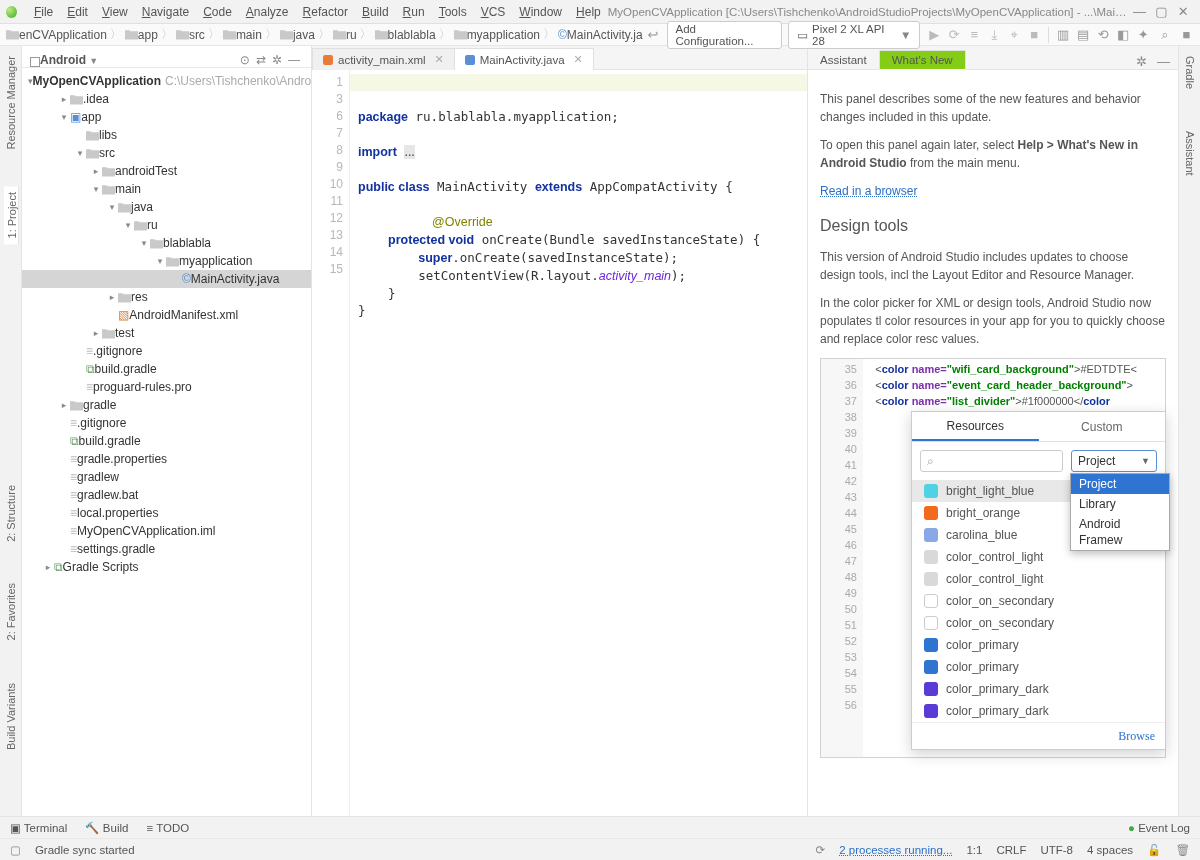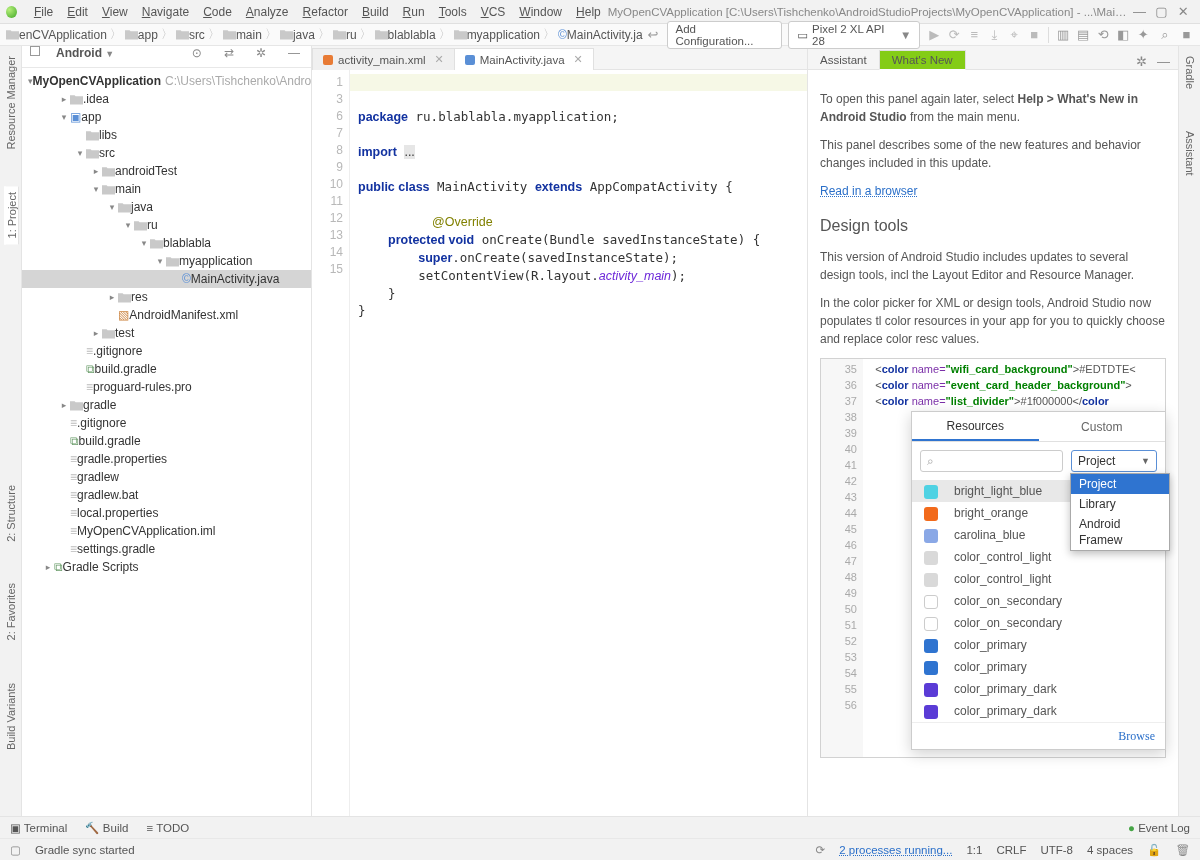--- a/index.html
+++ b/index.html
@@ -19,21 +19,21 @@
   .tb-ic { width: 16px; height: 16px; display: inline-block; color: #999; text-align: center; line-height: 16px; font-size: 13px; }
 
   .main-area { flex: 1; display: flex; min-height: 0; }
   .left-gutter { width: 22px; background: #f2f2f2; border-right: 1px solid #e4e4e4; display: flex; flex-direction: column; align-items: center; padding-top: 4px; gap: 30px; }
   .vg-label { writing-mode: vertical-rl; transform: rotate(180deg); font-size: 11px; color: #666; padding: 6px 0; }
   .vg-label.active { background: #fff; border-left: 1px solid #e4e4e4; border-right: 2px solid #fff; margin-right: -1px; }
   .right-gutter { width: 22px; background: #f2f2f2; border-left: 1px solid #e4e4e4; display: flex; flex-direction: column; align-items: center; padding-top: 4px; gap: 30px; }
   .right-gutter .vg-label { writing-mode: vertical-rl; transform: none; }
 
   .project-panel { width: 290px; background: #fff; border-right: 1px solid #e4e4e4; display: flex; flex-direction: column; }
-  .panel-header { height: 22px; display: flex; align-items: flex-start; padding: 0 8px; border-bottom: 1px solid #e8e8e8; gap: 16px; }
+  .panel-header { height: 22px; display: flex; align-items: flex-end; padding: 0 8px; border-bottom: 1px solid #e8e8e8; gap: 0; }
   .panel-header .title { font-weight: 600; color: #555; }
   .panel-header .spacer { flex: 1; }
   .panel-header .hic { color: #8a8a8a; font-size: 12px; padding: 0 3px; }
   .tree { flex: 1; overflow: auto; padding: 4px 0; }
   .tree-row { display: flex; align-items: center; height: 18px; padding-right: 6px; white-space: nowrap; cursor: default; }
   .tree-row .chev { width: 12px; text-align: center; color: #888; font-size: 9px; }
   .tree-row .lbl { color: #333; }
   .tree-row .hint { color: #aaa; margin-left: 4px; }
   .tree-row.selected { background: #d5d5d5; }
 
@@ -63,34 +63,34 @@
   .assist-body h1 { font-size: 20px; font-weight: 400; color: #444; display: flex; align-items: center; gap: 10px; }
   .android-ic { width: 22px; height: 22px; border-radius: 50%; background: radial-gradient(circle at 30% 30%, #b6f07a, #41a728); }
   .assist-body h2 { font-size: 16px; font-weight: 400; color: #555; margin-top: 14px; }
   .assist-body p { margin-top: 10px; color: #555; }
   .assist-body .link { color: #2a6fc9; text-decoration: underline dotted; }
 
   .picker-img { border: 1px solid #d2d2d2; margin-top: 10px; display: flex; background: #fff; height: 400px; position: relative; font-family: Consolas, monospace; font-size: 11px; }
   .picker-gut { width: 42px; background: #f7f7f7; text-align: right; padding-right: 6px; color: #aaa; line-height: 16px; padding-top: 2px; }
   .picker-code { position: relative; padding-top: 2px; line-height: 16px; color: #555; }
   .picker-code .t-tag { color: #1232a0; font-weight: bold; }
-  .picker-code .t-attr { color: #7b2fa8; font-weight: normal;}
+  .picker-code .t-attr { color: #7b2fa8; font-weight: bold;}
   .picker-code .t-val { color: #008000; font-weight: bold;}
   .picker-popup { position: absolute; left: 48px; top: 52px; width: 255px; background: #fff; border: 1px solid #ccc; box-shadow: 0 4px 14px rgba(0,0,0,0.18); font-family: "Segoe UI"; font-size: 12px; }
   .pp-tabs { display: flex; border-bottom: 1px solid #e0e0e0; height: 30px; }
   .pp-tab { flex: 1; display: flex; align-items: center; justify-content: center; color: #666; }
   .pp-tab.active { border-bottom: 2px solid #2f74d0; color: #333; font-weight: 500; }
   .pp-row2 { display: flex; gap: 8px; padding: 8px; align-items: center; }
   .pp-search { flex: 1; border: 1px solid #ccc; border-radius: 3px; height: 22px; display: flex; align-items: center; padding: 0 6px; color: #aaa; }
   .pp-drop { width: 86px; border: 1px solid #5a8fd6; border-radius: 3px; height: 22px; display: flex; align-items: center; padding: 0 6px; color: #333; justify-content: space-between; position: relative; }
   .pp-drop-menu { position: absolute; top: 22px; left: -2px; width: 100px; background: #fff; border: 1px solid #aaa; box-shadow: 0 3px 8px rgba(0,0,0,0.25); z-index: 5; }
   .pp-drop-menu div { padding: 2px 8px; }
   .pp-drop-menu .sel { background: #2f74d0; color: #fff; }
   .pp-list { max-height: 275px; overflow: hidden; }
-  .pp-item { display: flex; align-items: flex-end; gap: 16px; padding: 3px 12px; }
+  .pp-item { display: flex; align-items: center; gap: 8px; padding: 3px 12px; }
   .pp-item.sel { background: #e8e8e8; }
   .pp-item .sw { width: 14px; height: 14px; border-radius: 3px; }
   .pp-browse { border-top: 1px solid #eee; text-align: right; padding: 5px 10px; color: #2a6fc9; font-family: "Segoe UI"; }
 
   .bottom-tabs { height: 22px; background: #f2f2f2; border-top: 1px solid #e4e4e4; display: flex; align-items: center; padding: 0 10px; gap: 18px; color: #555; font-size: 11.5px; }
   .bottom-tabs .spacer { flex: 1; }
   .status-bar { height: 22px; background: #f2f2f2; border-top: 1px solid #e8e8e8; display: flex; align-items: center; padding: 0 10px; gap: 14px; color: #555; font-size: 11.5px; }
   .status-bar .spacer { flex: 1; }
   .status-bar .proc { color: #2a6fc9; text-decoration: underline dotted; }
   svg.folder-svg { width: 13px; height: 11px; vertical-align: -1px; }
@@ -420,25 +420,25 @@
   <div class="assist-panel">
     <div class="assist-tabs">
       <div class="assist-tab">Assistant</div>
       <div class="assist-tab active">What's New</div>
       <div class="assist-tab-tools">
         <span>✲</span>
         <span>—</span>
       </div>
     </div>
     <div class="assist-body">
+      <p>This panel describes some of the new features and behavior changes included in this update.</p>
       <p><span>To open this panel again later, select </span><b>Help &gt; What's New in Android Studio</b><span> from the main menu.</span></p>
-      <p>This panel describes some of the new features and behavior changes included in this update.</p>
       <p><span class="link">Read in a browser</span></p>
       <h2>Design tools</h2>
-      <p>This version of Android Studio includes updates to several design tools, incl the Layout Editor and Resource Manager.</p>
+      <p>This version of Android Studio includes updates to choose design tools, incl the Layout Editor and Resource Manager.</p>
       <p>In the color picker for XML or design tools, Android Studio now populates tl color resources in your app for you to quickly choose and replace color resc values.</p>
 
       <div class="picker-img">
         <div class="picker-gut" id="pgut">
             <div>35</div>
             <div>36</div>
             <div>37</div>
             <div>38</div>
             <div>39</div>
             <div>40</div>

